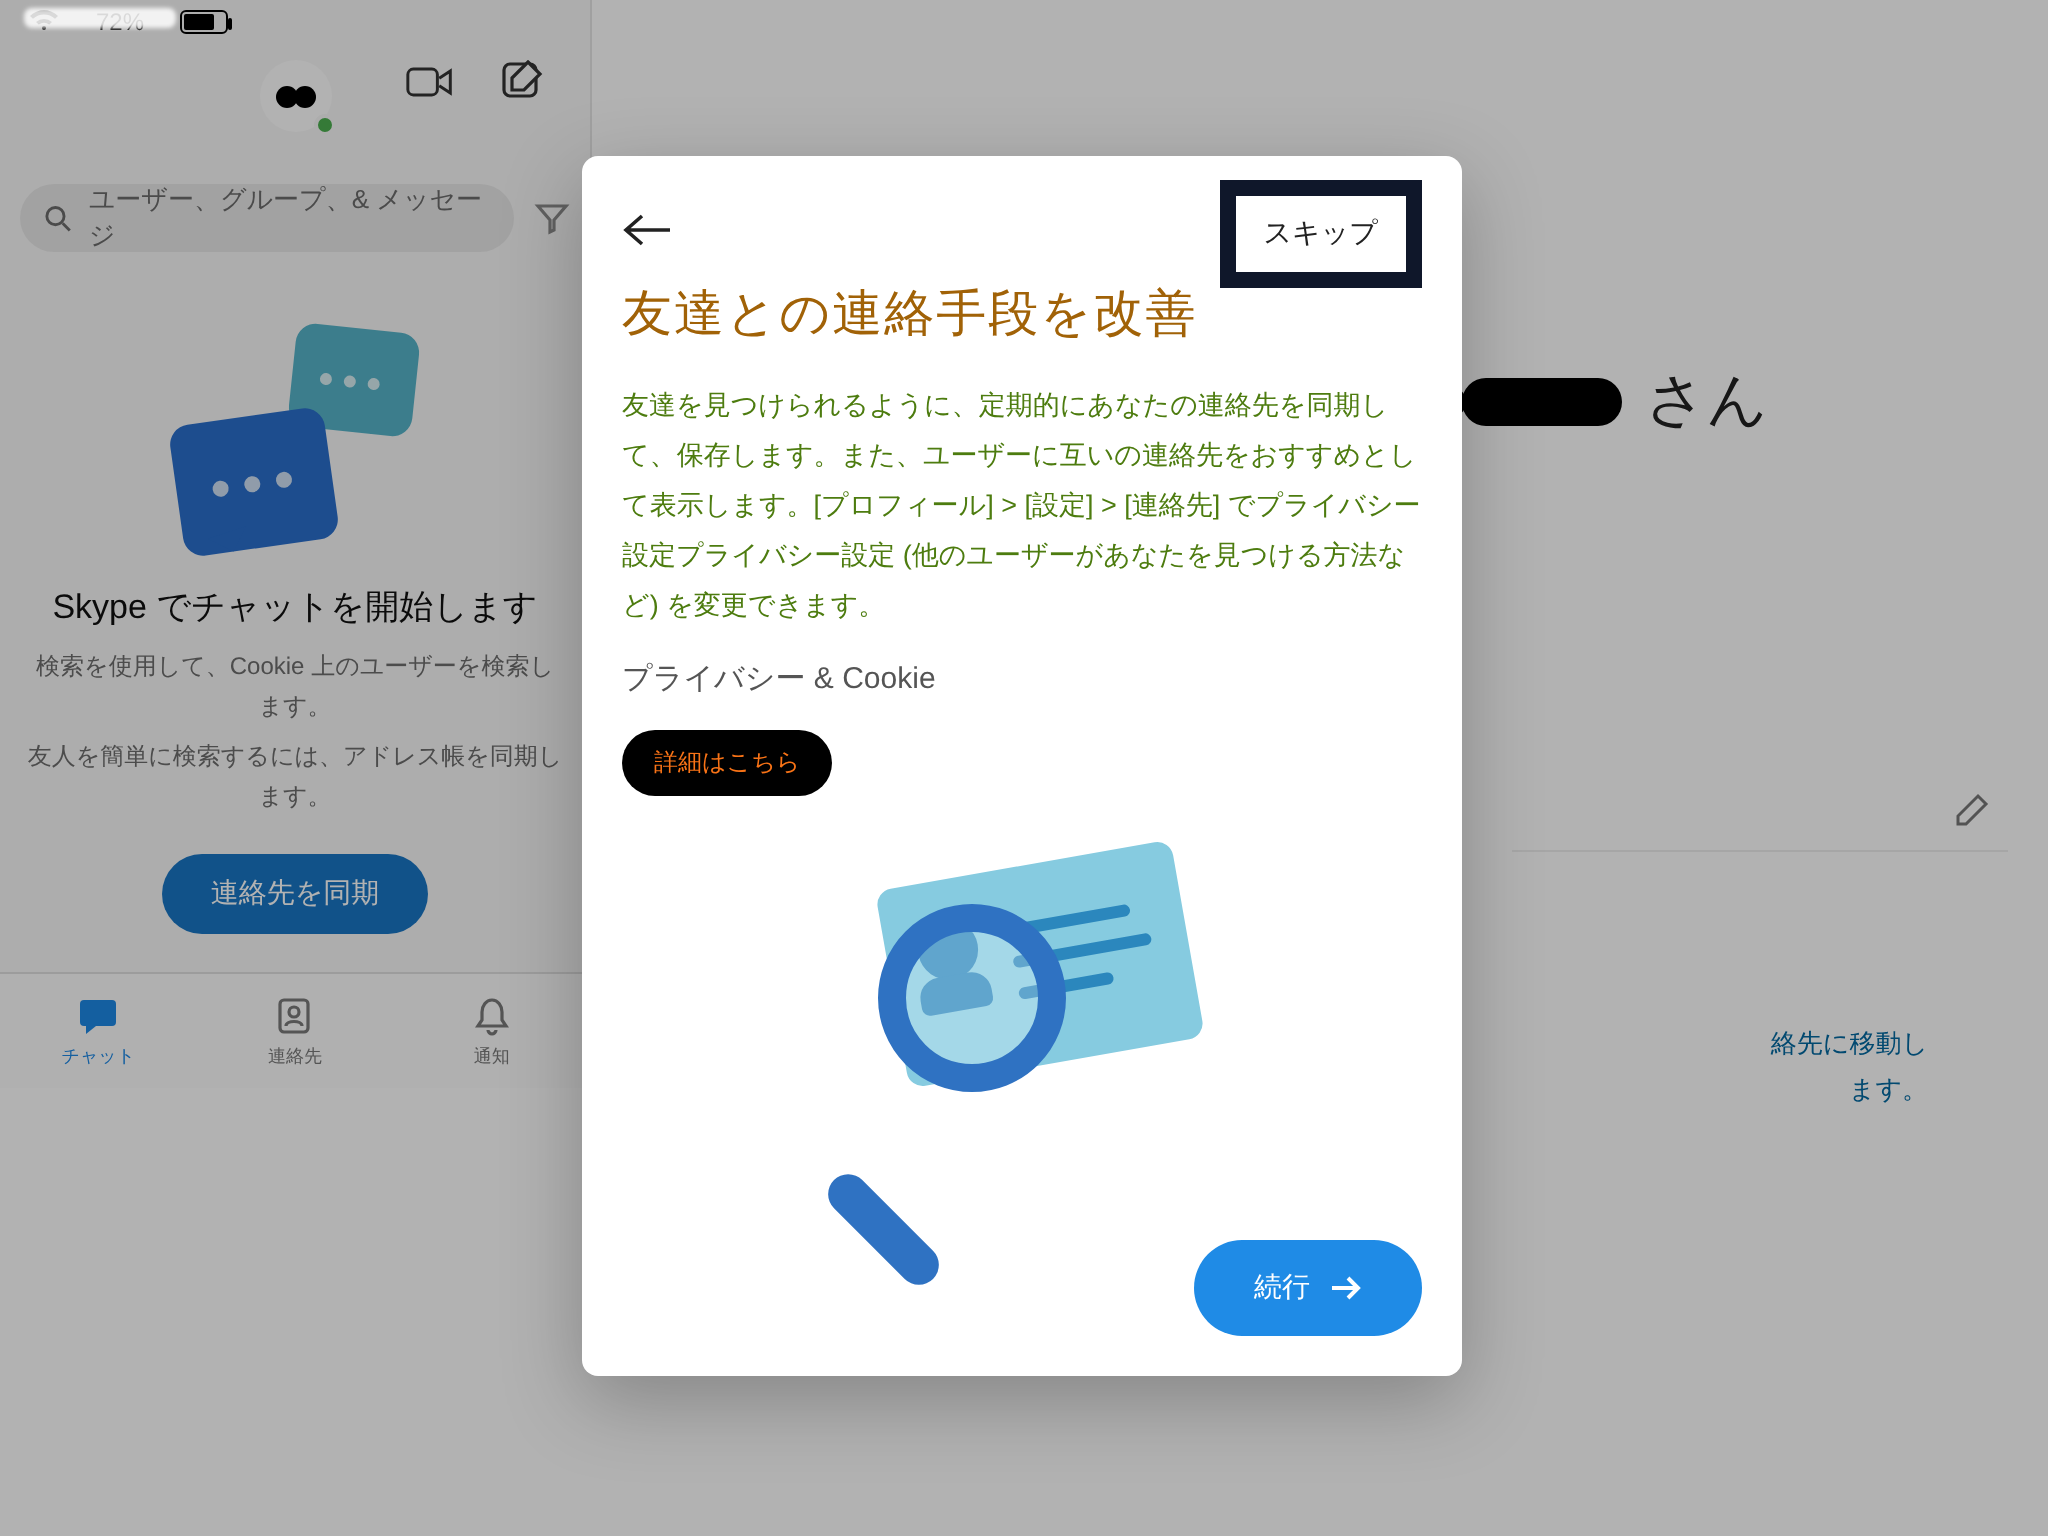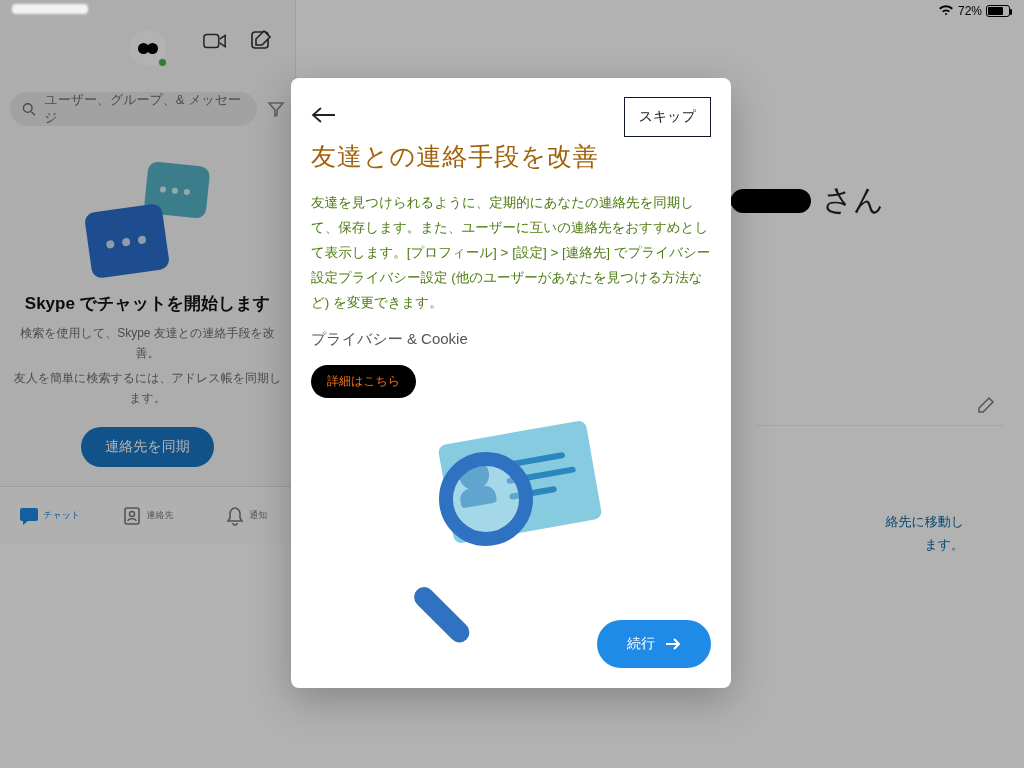--- a/index.html
+++ b/index.html
@@ -1,20 +1,20 @@
 <!DOCTYPE html>
 <html><head>
 <meta charset="utf-8">
 <style>
   * { box-sizing: border-box; margin: 0; padding: 0; }
   html, body { width: 1024px; height: 768px; overflow: hidden; font-family: -apple-system, "Hiragino Sans", "Hiragino Kaku Gothic ProN", sans-serif; }
   .app { position: relative; width: 1024px; height: 768px; background: #fff; }
 
   
-  .status-bar { position: absolute; top: 0; left: 0; right: 0; height: 22px; display: flex; justify-content: flex-end; align-items: center; padding: 0 14px; font-size: 12px; gap: 4px; color: #000; }
+  .status-bar { position: absolute; top: 0; left: 0; right: 0; height: 22px; display: flex; align-items: center; padding: 0 14px; font-size: 12px; gap: 18px; color: #000; }
   .wifi { display: inline-block; }
   .battery { display: inline-block; width: 24px; height: 12px; border: 1px solid #000; border-radius: 3px; position: relative; }
   .battery::after { content: ""; position: absolute; right: -3px; top: 3px; width: 2px; height: 6px; background: #000; border-radius: 1px; }
   .battery .fill { position: absolute; left: 1px; top: 1px; bottom: 1px; width: 70%; background: #000; border-radius: 1px; }
 
   
   .left-pane { position: absolute; left: 0; top: 0; width: 296px; height: 544px; background: #f8f8f8; border-right: 1px solid #e5e5e5; display: flex; flex-direction: column; }
   .left-header { height: 60px; display: flex; align-items: center; justify-content: flex-end; gap: 22px; padding: 22px 22px 0 22px; position: relative; }
   .avatar { position: absolute; left: 50%; transform: translateX(-50%); top: 30px; width: 36px; height: 36px; border-radius: 50%; background: #fff; display: flex; align-items: center; justify-content: center; }
   .avatar .dots { display: flex; gap: 0; }
@@ -32,46 +32,46 @@
   .bubble-a { position: absolute; left: 0; bottom: 0; width: 78px; height: 66px; background: #2a6fcc; border-radius: 10px; transform: rotate(-8deg); }
   .bubble-a::after { content: ""; position: absolute; left: 14px; bottom: -10px; width: 0; height: 0; border: 10px solid transparent; border-top-color: #2a6fcc; transform: rotate(-10deg); }
   .bubble-a .d { position: absolute; width: 8px; height: 8px; background: #cfe0f4; border-radius: 50%; top: 30px; }
   .bubble-a .d1 { left: 18px; } .bubble-a .d2 { left: 34px; } .bubble-a .d3 { left: 50px; }
 
   .bubble-b { position: absolute; right: 0; top: 0; width: 62px; height: 52px; background: #57b4c9; border-radius: 10px; transform: rotate(6deg); }
   .bubble-b::after { content: ""; position: absolute; right: 12px; bottom: -8px; width: 0; height: 0; border: 8px solid transparent; border-top-color: #57b4c9; transform: rotate(10deg); }
   .bubble-b .d { position: absolute; width: 6px; height: 6px; background: #d7eef3; border-radius: 50%; top: 24px; }
   .bubble-b .d1 { left: 14px; } .bubble-b .d2 { left: 26px; } .bubble-b .d3 { left: 38px; }
 
-  .empty-title { font-size: 17px; font-weight: 700; color: #111; margin-bottom: 8px; white-space: nowrap; }
+  .empty-title { font-size: 17px; font-weight: 400; color: #111; margin-bottom: 8px; white-space: nowrap; }
   .empty-text { font-size: 12px; color: #6d6d6d; line-height: 1.7; margin-bottom: 4px; }
   .sync-btn { margin-top: 14px; background: #1976c4; color: #fff; border: none; border-radius: 22px; padding: 11px 24px; font-size: 14px; }
 
   .tabbar { height: 58px; border-top: 1px solid #e0e0e0; display: flex; background: #fcfcfc; }
-  .tab { flex: 1; display: flex; flex-direction: row; align-items: center; justify-content: center; gap: 3px; color: #7a7a7a; font-size: 9px; }
+  .tab { flex: 1; display: flex; flex-direction: column; align-items: center; justify-content: center; gap: 3px; color: #7a7a7a; font-size: 9px; }
   .tab.active { color: #1e88e5; }
   .tab .ticon { width: 22px; height: 22px; display: flex; align-items: center; justify-content: center; }
 
   
   .right-pane { position: absolute; left: 296px; top: 0; right: 0; bottom: 0; background: #fff; }
   .rp-name { position: absolute; top: 180px; right: 140px; font-size: 30px; color: #222; display: flex; align-items: center; gap: 12px; }
   .redact { display: inline-block; width: 80px; height: 24px; background: #000; border-radius: 12px; position: relative; }
   .redact::before { content: ""; position: absolute; left: -14px; top: 4px; width: 16px; height: 16px; background: #000; border-radius: 10px; }
   .rp-pencil { position: absolute; top: 395px; right: 28px; color: #777; }
   .rp-line { position: absolute; top: 425px; left: 460px; right: 20px; border-top: 1px solid #eee; }
   .rp-snip { position: absolute; top: 510px; right: 60px; font-size: 13px; color: #0369a1; text-align: right; line-height: 1.8; }
 
   
   .overlay { position: absolute; inset: 0; background: rgba(0,0,0,0.30); }
 
   
   .modal { position: absolute; left: 291px; top: 78px; width: 440px; height: 610px; background: #fff; border-radius: 8px; box-shadow: 0 12px 40px rgba(0,0,0,.25); display: flex; flex-direction: column; padding: 24px 20px 20px 20px; }
   .modal-top { display: flex; align-items: center; justify-content: space-between; height: 30px; }
   .back { color: #222; }
-  .skip { font-size: 14px; color: #222; padding: 10px 14px; border: 1px solid #0f172a; }
+  .skip { font-size: 14px; color: #222; padding: 10px 14px; border: 8px solid #0f172a; }
   .modal-title { font-size: 25px; color: #a16207; margin-top: 8px; letter-spacing: 1px; }
   .modal-body { font-size: 13.5px; color: #4d7c0f; line-height: 1.85; margin-top: 18px; }
   .privacy-link { font-size: 15px; color: #555; margin-top: 14px; display: inline-block; }
   .detail-btn { margin-top: 16px; background: #000; color: #f97316; border: none; border-radius: 18px; padding: 8px 16px; font-size: 12px; align-self: flex-start; }
 
   .modal-illus { flex: 1; display: flex; align-items: center; justify-content: center; }
   .card-illus { position: relative; width: 200px; height: 170px; }
   .idcard { position: absolute; right: 16px; top: 8px; width: 150px; height: 100px; background: #86cbe0; border-radius: 8px; transform: rotate(-10deg); }
   .idcard .av { position: absolute; left: 16px; top: 20px; width: 30px; height: 30px; background: #2b87bd; border-radius: 50%; }
   .idcard .av::after { content: ""; position: absolute; left: -3px; top: 28px; width: 36px; height: 18px; background: #2b87bd; border-radius: 10px 10px 4px 4px; }
@@ -134,21 +134,21 @@
             <span class="d d2"></span>
             <span class="d d3"></span>
           </div>
         <div class="bubble-a">
             <span class="d d1"></span>
             <span class="d d2"></span>
             <span class="d d3"></span>
           </div>
       </div>
       <div class="empty-title">Skype でチャットを開始します</div>
-      <div class="empty-text">検索を使用して、Skype 友達との連絡手段を改善。</div>
+      <div class="empty-text">検索を使用して、Cookie 上のユーザーを検索します。</div>
       <div class="empty-text">友人を簡単に検索するには、アドレス帳を同期します。</div>
       <button class="sync-btn">連絡先を同期</button>
     </div>
 
     <div class="tabbar">
       <div class="tab active">
         <span class="ticon">
             <svg width="22" height="22" viewBox="0 0 22 22" fill="#1e88e5">
               <rect x="2" y="3" width="18" height="13" rx="2"></rect>
               <path d="M5 16 L5 20 L10 16"></path>

